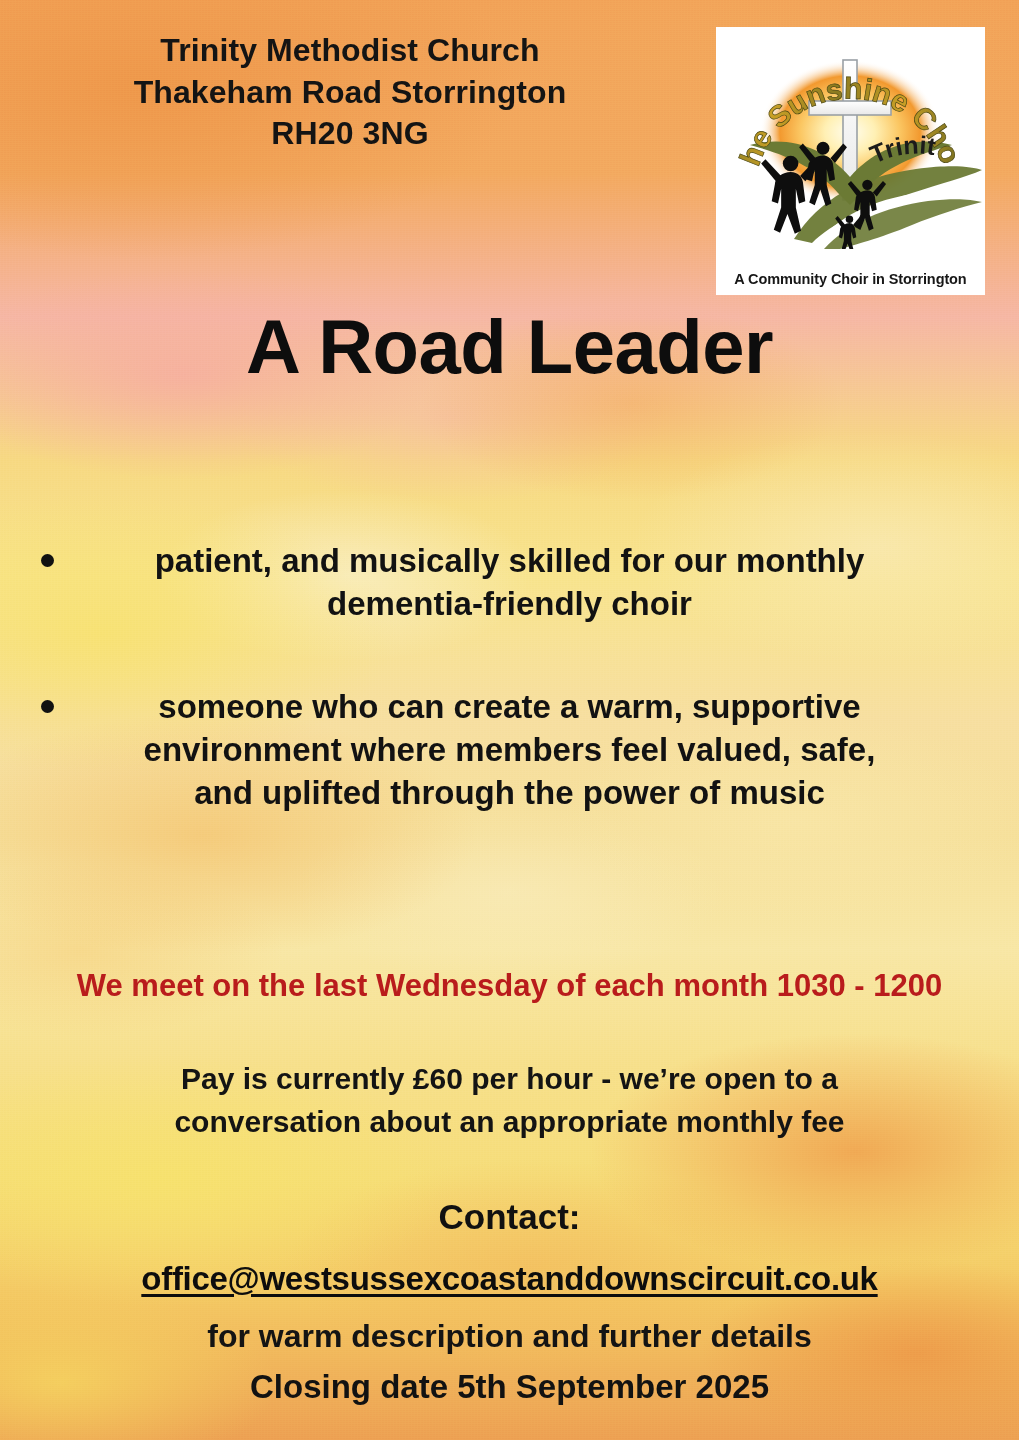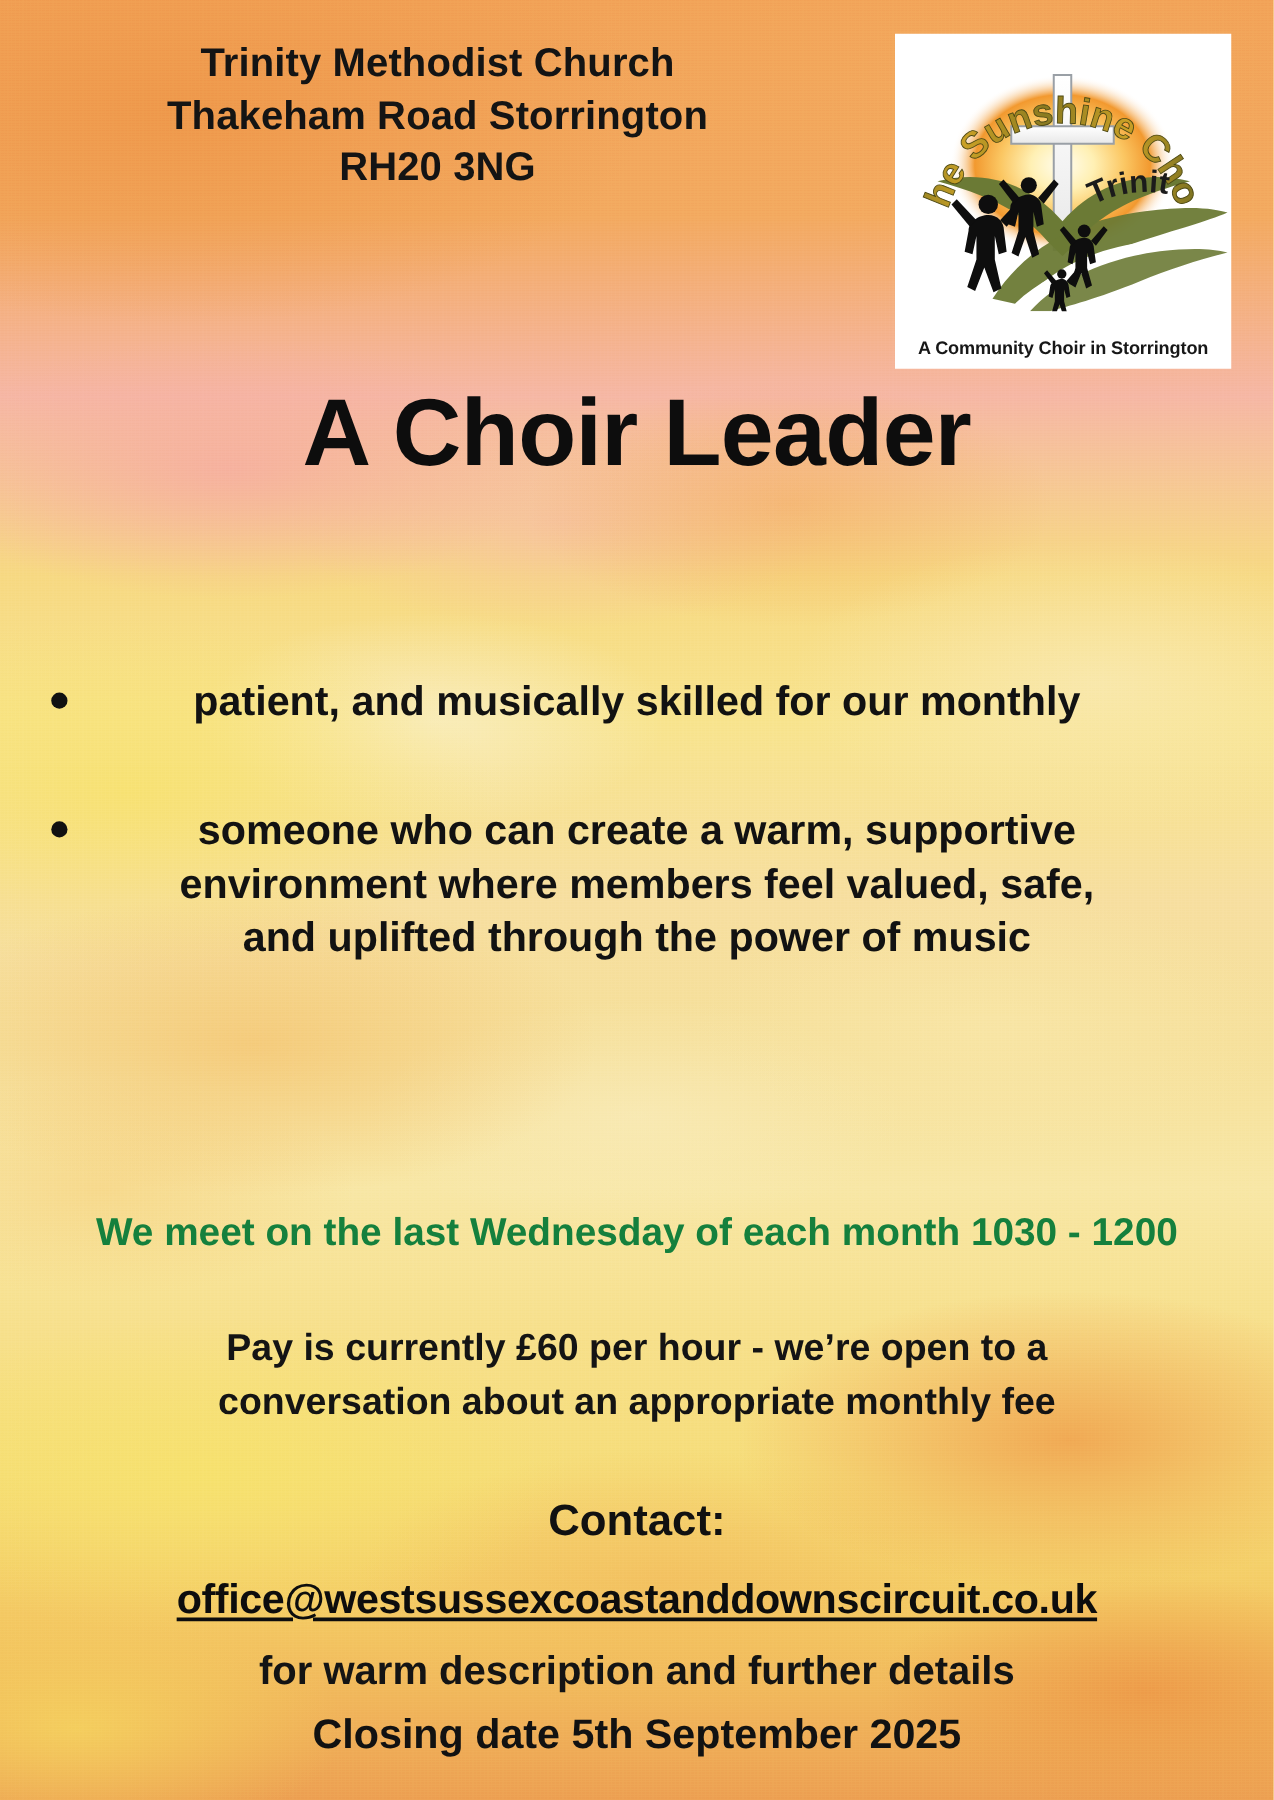--- a/index.html
+++ b/index.html
@@ -113,21 +113,21 @@
   .bullet-text {
     width:1019px; text-align:center;
     font-size:33px; font-weight:bold; color:#121212;
     line-height:1.30; padding:0 14px;
   }
   .bullet-gap { height:60px; }
 
   .meet {
     position:absolute; left:0; top:968px; width:1019px;
     text-align:center;
-    font-size:31px; font-weight:bold; color:#15803d;
+    font-size:31px; font-weight:bold; color:#b91c1c;
   }
   .pay {
     position:absolute; left:0; top:1058px; width:1019px;
     text-align:center;
     font-size:30px; font-weight:bold; color:#141414; line-height:1.42;
   }
   .contact-label {
     position:absolute; left:0; top:1197px; width:1019px;
     text-align:center;
     font-size:35px; font-weight:bold; color:#111;
@@ -260,29 +260,30 @@
               <path d="M 18,19 L 30,5 L 34,9 L 23,24 Z"></path>
               <path d="M 5,19 L -7,5 L -11,9 L 0,24 Z"></path>
             </g>
           </g>
         </svg>
       </div>
       <div class="logo-tagline">A Community Choir in Storrington</div>
     </div>
 
     <div class="headline">
-      <div>A Choir Leader</div>
+      <div>A Road Leader</div>
     </div>
 
     <div class="bullets">
 
       <div class="bullet-row">
         <span class="bullet-dot"></span>
         <div class="bullet-text">
           <div>patient, and musically skilled for our monthly</div>
+          <div>dementia-friendly choir</div>
         </div>
       </div>
 
       <div class="bullet-gap"></div>
 
       <div class="bullet-row">
         <span class="bullet-dot"></span>
         <div class="bullet-text">
           <div>someone who can create a warm, supportive</div>
           <div>environment where members feel valued, safe,</div>

